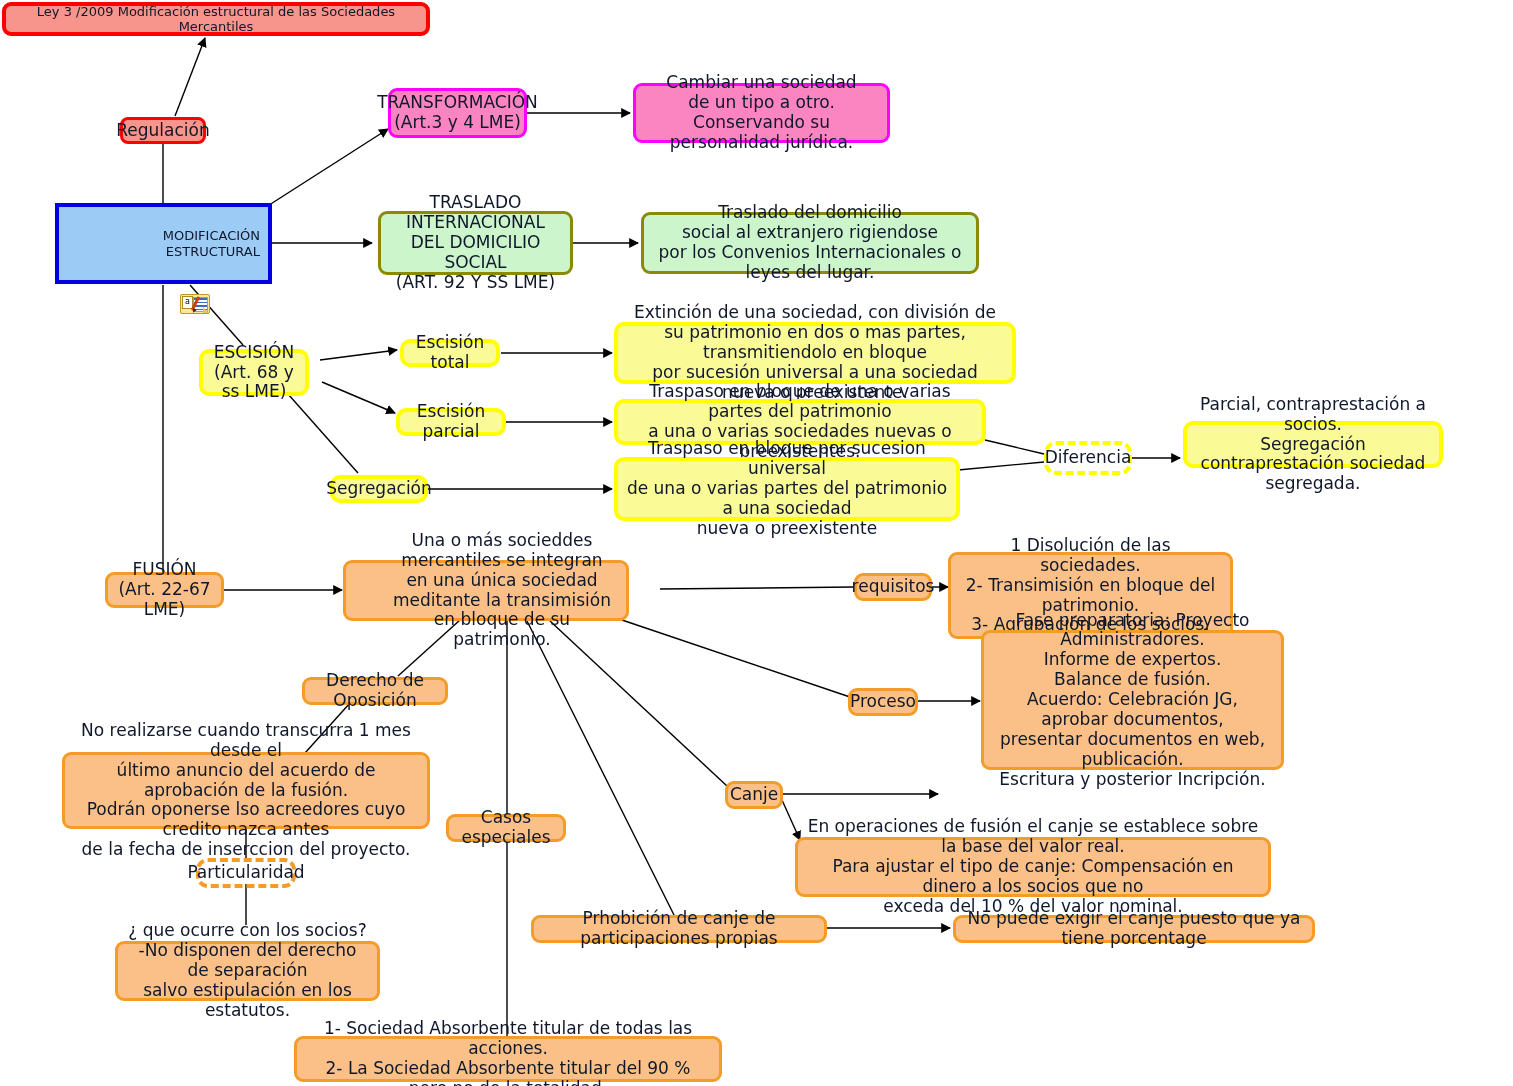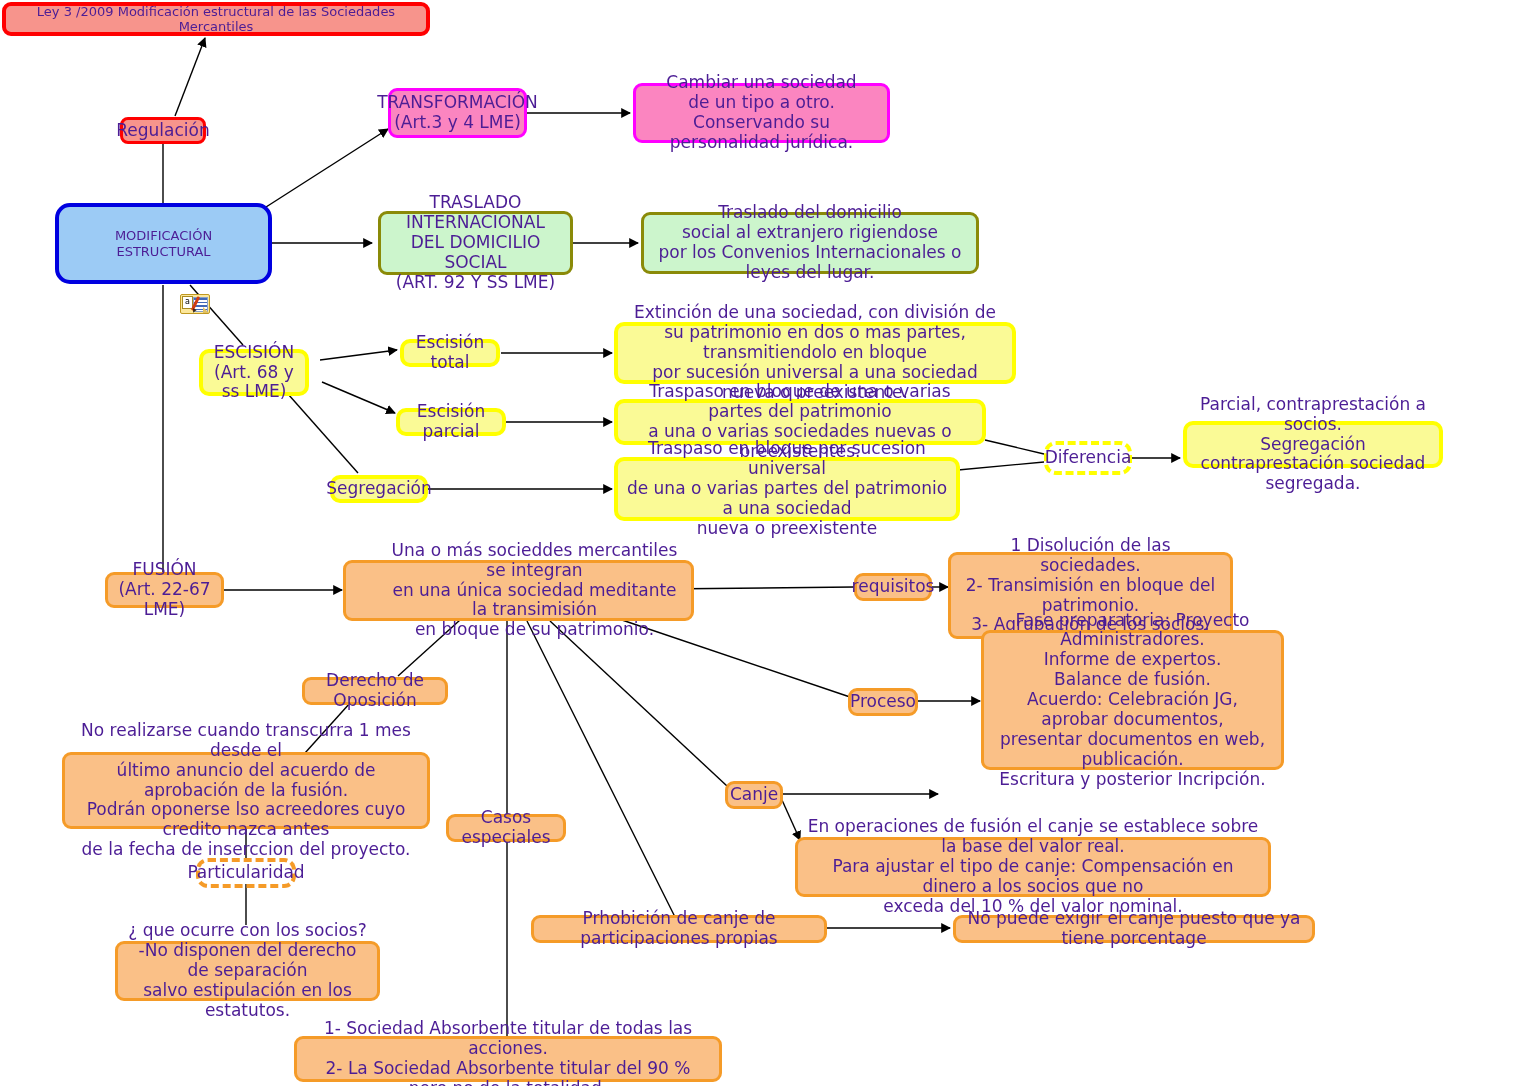--- a/index.html
+++ b/index.html
@@ -28,40 +28,41 @@
   }
   .node {
     position: absolute;
     box-sizing: border-box;
     display: flex;
     align-items: center;
     justify-content: center;
     text-align: center;
     z-index: 2;
     line-height: 1.17;
-    color: #4c1d95;
+    color: #0f172a;
     white-space: pre-line;
     padding: 3px 8px;
   }
 
   
   .n-red {
     background: #F7948C;
     border: 4px solid #FF0000;
     border-radius: 9px;
   }
   .n-red-small {
     background: #F7948C;
     border: 3px solid #FF0000;
     border-radius: 8px;
   }
   .n-blue {
     background: #9CCBF5;
     border: 4px solid #0000E0;
-    border-radius: 15px;
+    border-radius: 0;
+    text-align: right;
   }
   .n-magenta {
     background: #FB85C0;
     border: 3px solid #FF00FF;
     border-radius: 9px;
   }
   .n-olive {
     background: #CCF5CC;
     border: 3px solid #8A8A08;
     border-radius: 9px;
@@ -287,21 +288,21 @@
 nueva o preexistente</div>
 
   <div class="node n-yellow-dashed fs12" style="left:1044px; top:441px; width:88px; height:34px;">Diferencia</div>
 
   <div class="node n-yellow fs12" style="left:1183px; top:421px; width:260px; height:47px;">Parcial, contraprestación a socios.
 Segregación contraprestación sociedad segregada.</div>
 
   <div class="node n-orange fs12" style="left:105px; top:572px; width:119px; height:36px;">FUSIÓN
 (Art. 22-67 LME)</div>
 
-  <div class="node n-orange fs12" style="left:343px; top:560px; width:351px; height:61px;padding-left:40px;">Una o más socieddes mercantiles se integran
+  <div class="node n-orange fs12" style="left:343px; top:560px; width:286px; height:61px;padding-left:40px;">Una o más socieddes mercantiles se integran
 en una única sociedad meditante la transimisión
 en bloque de su patrimonio.</div>
 
   <div class="node n-orange fs12" style="left:854px; top:573px; width:78px; height:28px;">requisitos</div>
 
   <div class="node n-orange fs12" style="left:948px; top:552px; width:285px; height:87px;">1 Disolución de las sociedades.
 2- Transimisión en bloque del patrimonio.
 3- Agrupación de los socios.
 4- Liquidación.</div>
 

